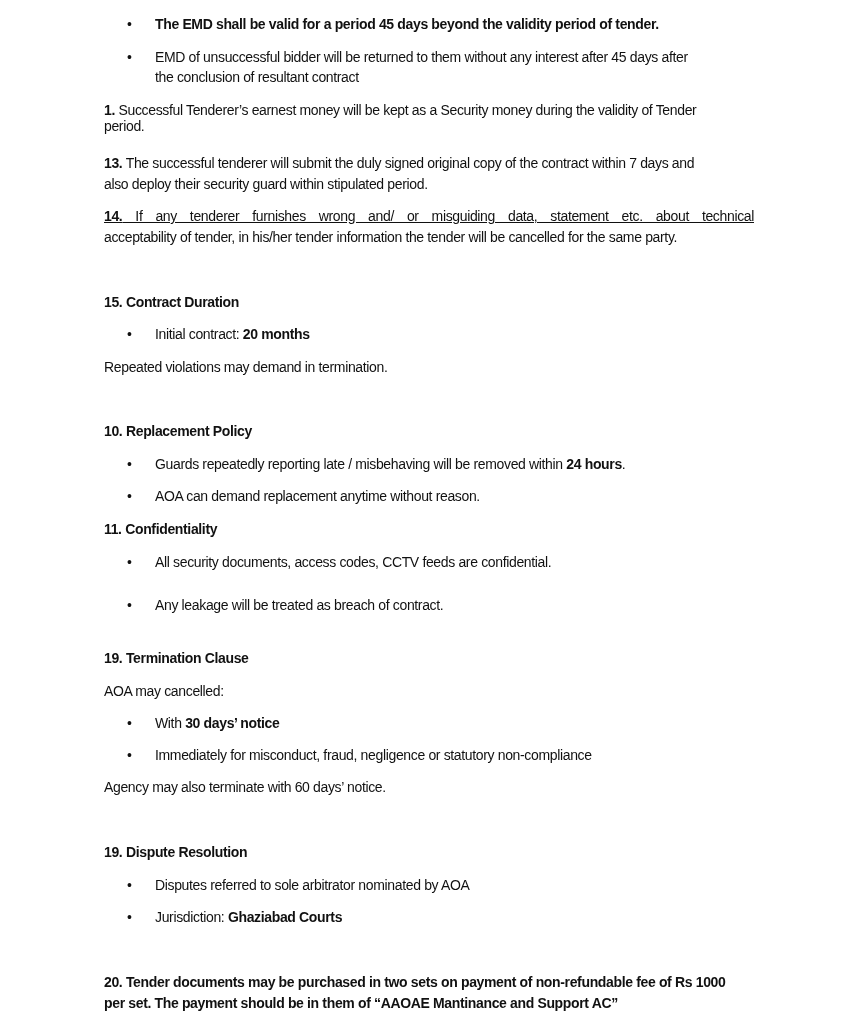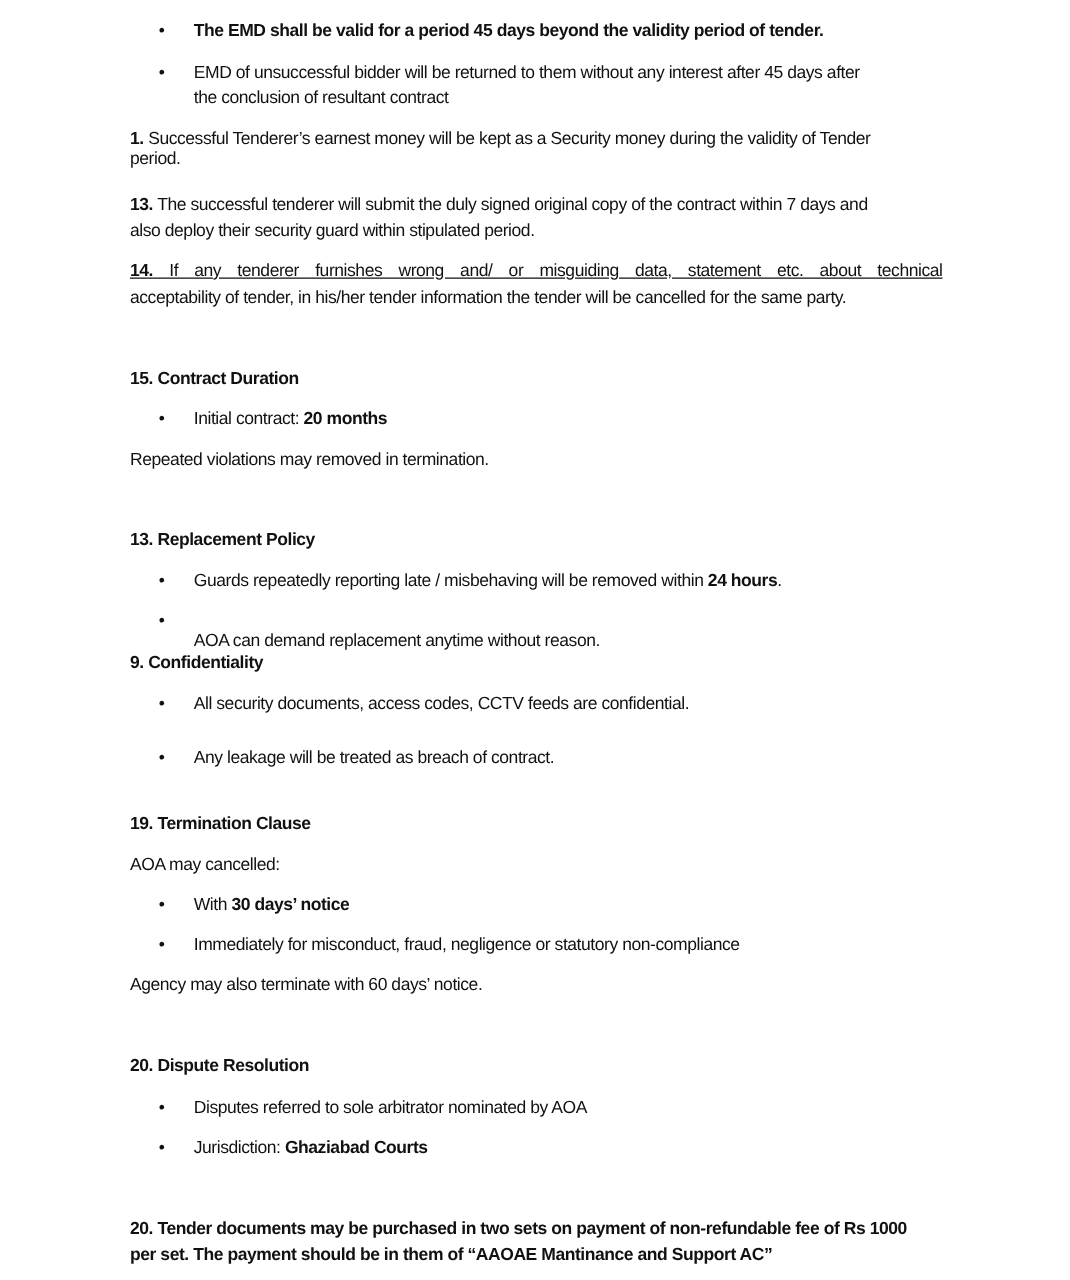--- a/index.html
+++ b/index.html
@@ -30,42 +30,42 @@
 
 <div class="ln p" style="top:153px"><b>13.</b><span> The successful tenderer will submit the duly signed original copy of the contract within 7 days and</span></div>
 <div class="ln p" style="top:174px">also deploy their security guard within stipulated period.</div>
 
 <div class="ln p just" style="top:206px"><b>14.</b><span> If any tenderer furnishes wrong and/ or misguiding data, statement etc. about technical</span></div>
 <div class="ln p" style="top:227px">acceptability of tender, in his/her tender information the tender will be cancelled for the same party.</div>
 
 <div class="ln p" style="top:292px"><b>15. Contract Duration</b></div>
 <span class="bullet" style="top:324px">•</span>
 <div class="ln bi" style="top:324px"><span>Initial contract: </span><b>20 months</b></div>
-<div class="ln p" style="top:357px">Repeated violations may removed in termination.</div>
+<div class="ln p" style="top:357px">Repeated violations may demand in termination.</div>
 
-<div class="ln p" style="top:421px"><b>13. Replacement Policy</b></div>
+<div class="ln p" style="top:421px"><b>10. Replacement Policy</b></div>
 <span class="bullet" style="top:454px">•</span>
 <div class="ln bi" style="top:454px"><span>Guards repeatedly reporting late / misbehaving will be removed within </span><b>24 hours</b><span>.</span></div>
 <span class="bullet" style="top:486px">•</span>
-<div class="ln bi" style="top:502px">AOA can demand replacement anytime without reason.</div>
+<div class="ln bi" style="top:486px">AOA can demand replacement anytime without reason.</div>
 
-<div class="ln p" style="top:519px"><b>9. Confidentiality</b></div>
+<div class="ln p" style="top:519px"><b>11. Confidentiality</b></div>
 <span class="bullet" style="top:552px">•</span>
 <div class="ln bi" style="top:552px">All security documents, access codes, CCTV feeds are confidential.</div>
 <span class="bullet" style="top:595px">•</span>
 <div class="ln bi" style="top:595px">Any leakage will be treated as breach of contract.</div>
 
 <div class="ln p" style="top:648px"><b>19. Termination Clause</b></div>
 <div class="ln p" style="top:681px">AOA may cancelled:</div>
 <span class="bullet" style="top:713px">•</span>
 <div class="ln bi" style="top:713px"><span>With </span><b>30 days’ notice</b></div>
 <span class="bullet" style="top:745px">•</span>
 <div class="ln bi" style="top:745px">Immediately for misconduct, fraud, negligence or statutory non-compliance</div>
 <div class="ln p" style="top:777px">Agency may also terminate with 60 days’ notice.</div>
 
-<div class="ln p" style="top:842px"><b>20. Dispute Resolution</b></div>
+<div class="ln p" style="top:842px"><b>19. Dispute Resolution</b></div>
 <span class="bullet" style="top:875px">•</span>
 <div class="ln bi" style="top:875px">Disputes referred to sole arbitrator nominated by AOA</div>
 <span class="bullet" style="top:907px">•</span>
 <div class="ln bi" style="top:907px"><span>Jurisdiction: </span><b>Ghaziabad Courts</b></div>
 
 <div class="ln p" style="top:972px"><b>20. Tender documents may be purchased in two sets on payment of non-refundable fee of Rs 1000</b></div>
 <div class="ln p" style="top:993px"><b>per set. The payment should be in them of “AAOAE Mantinance and Support AC”</b></div>
 
 </body></html>

